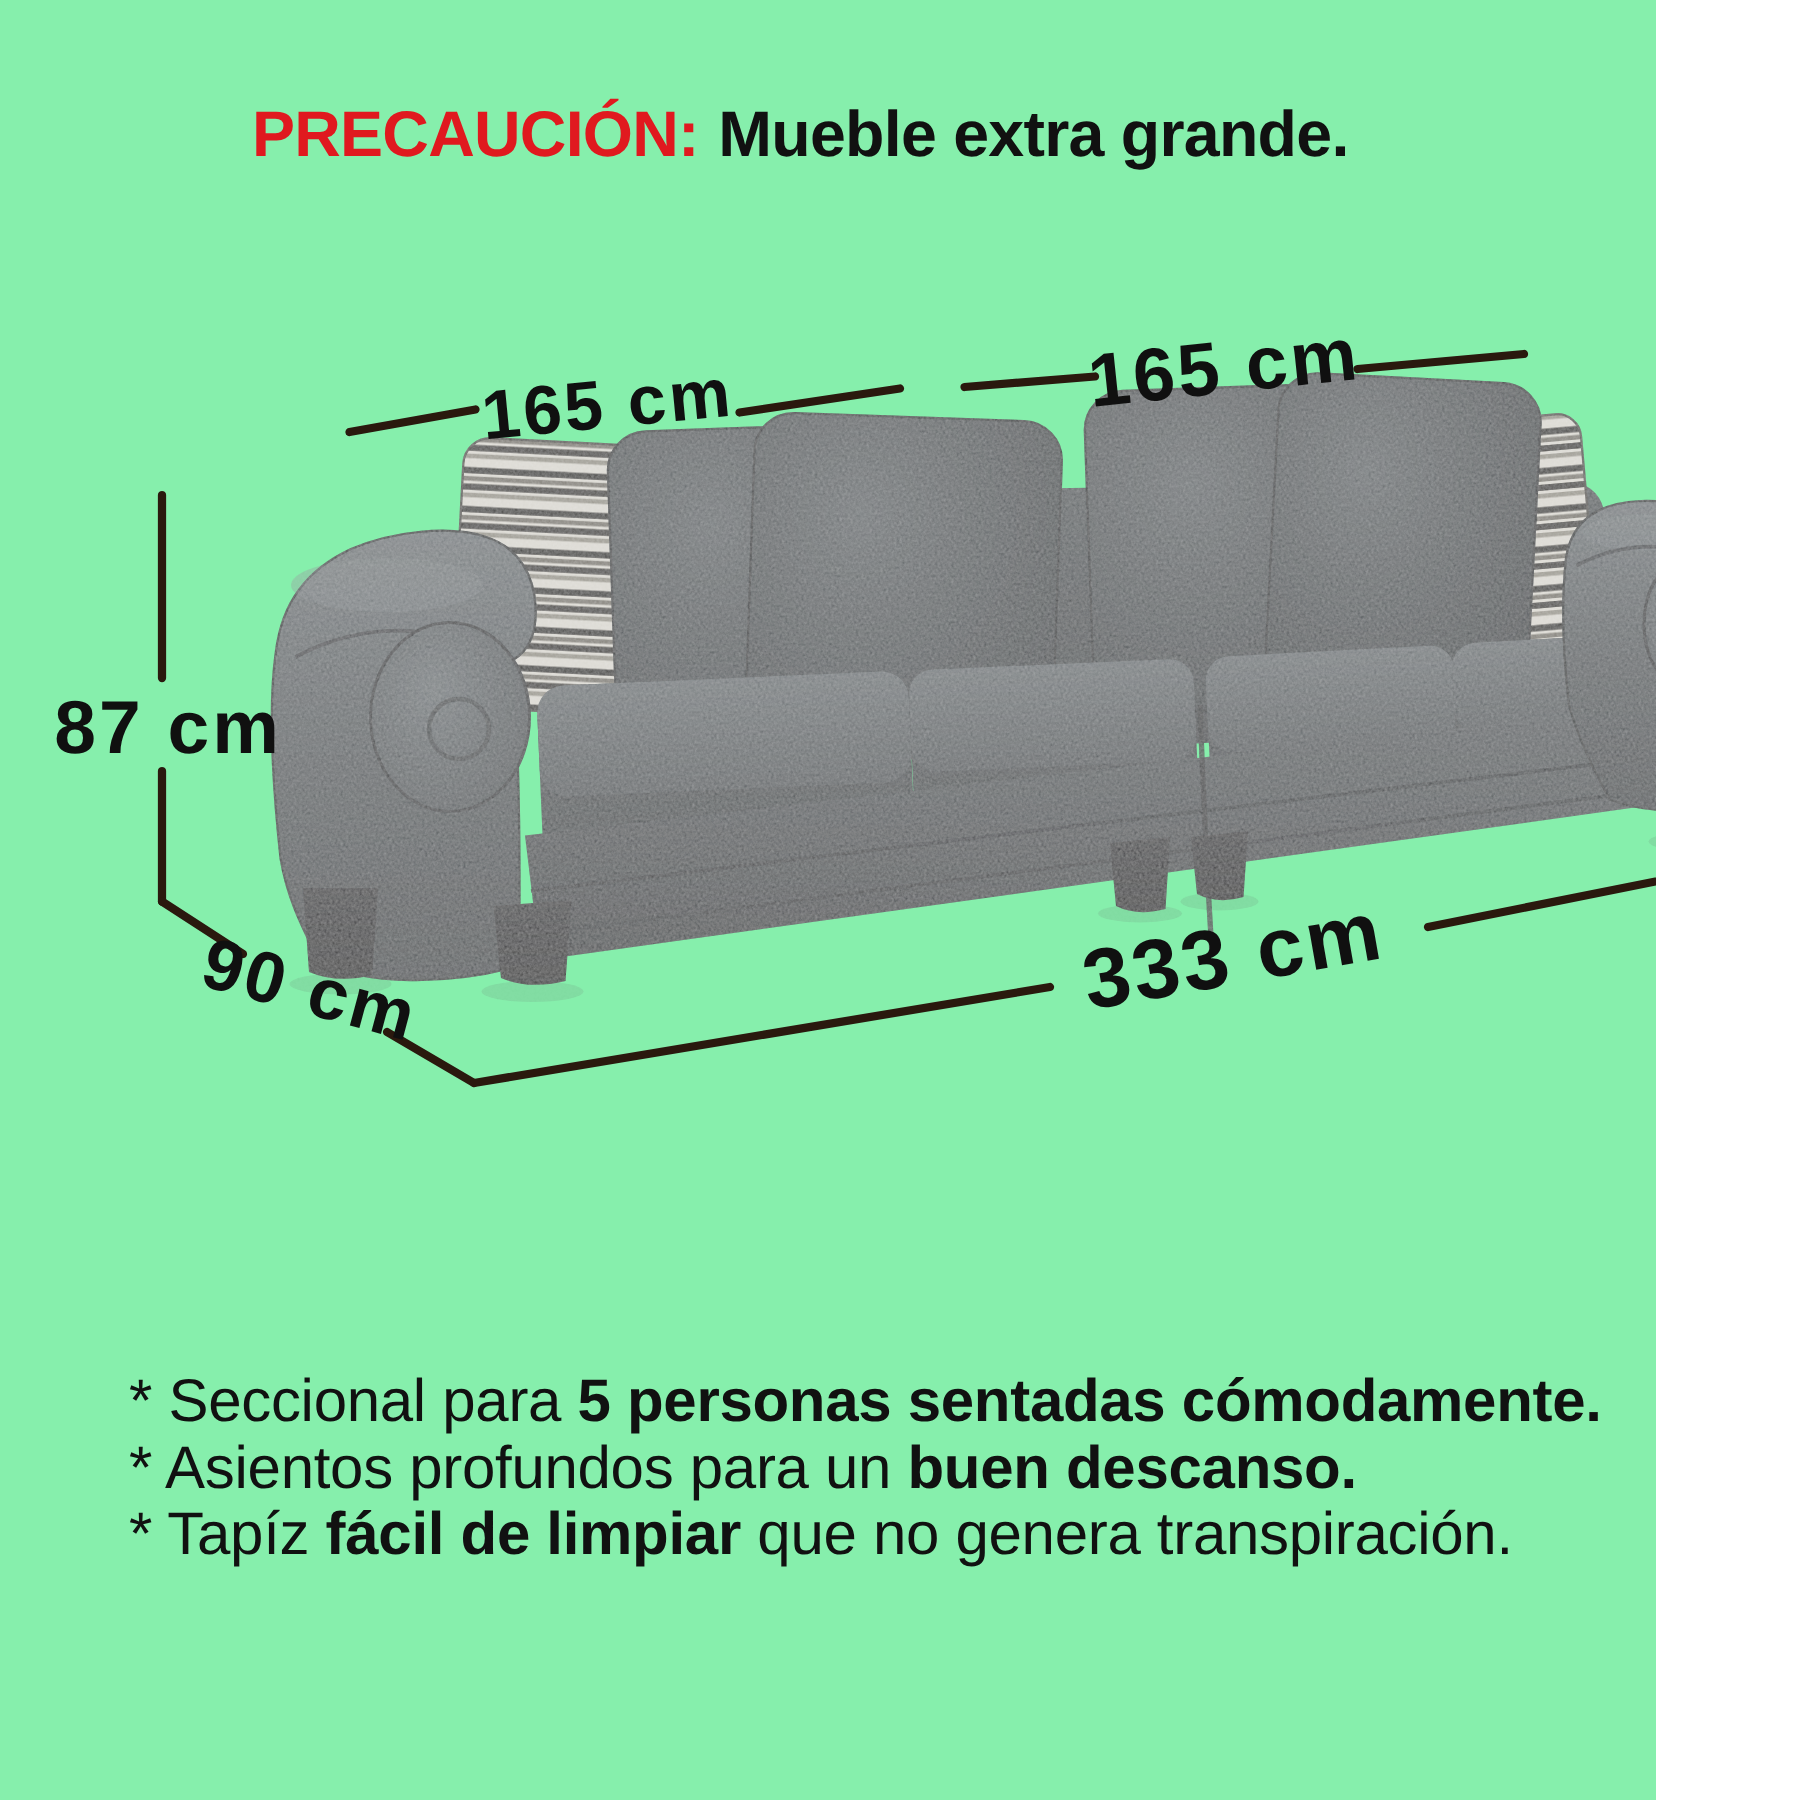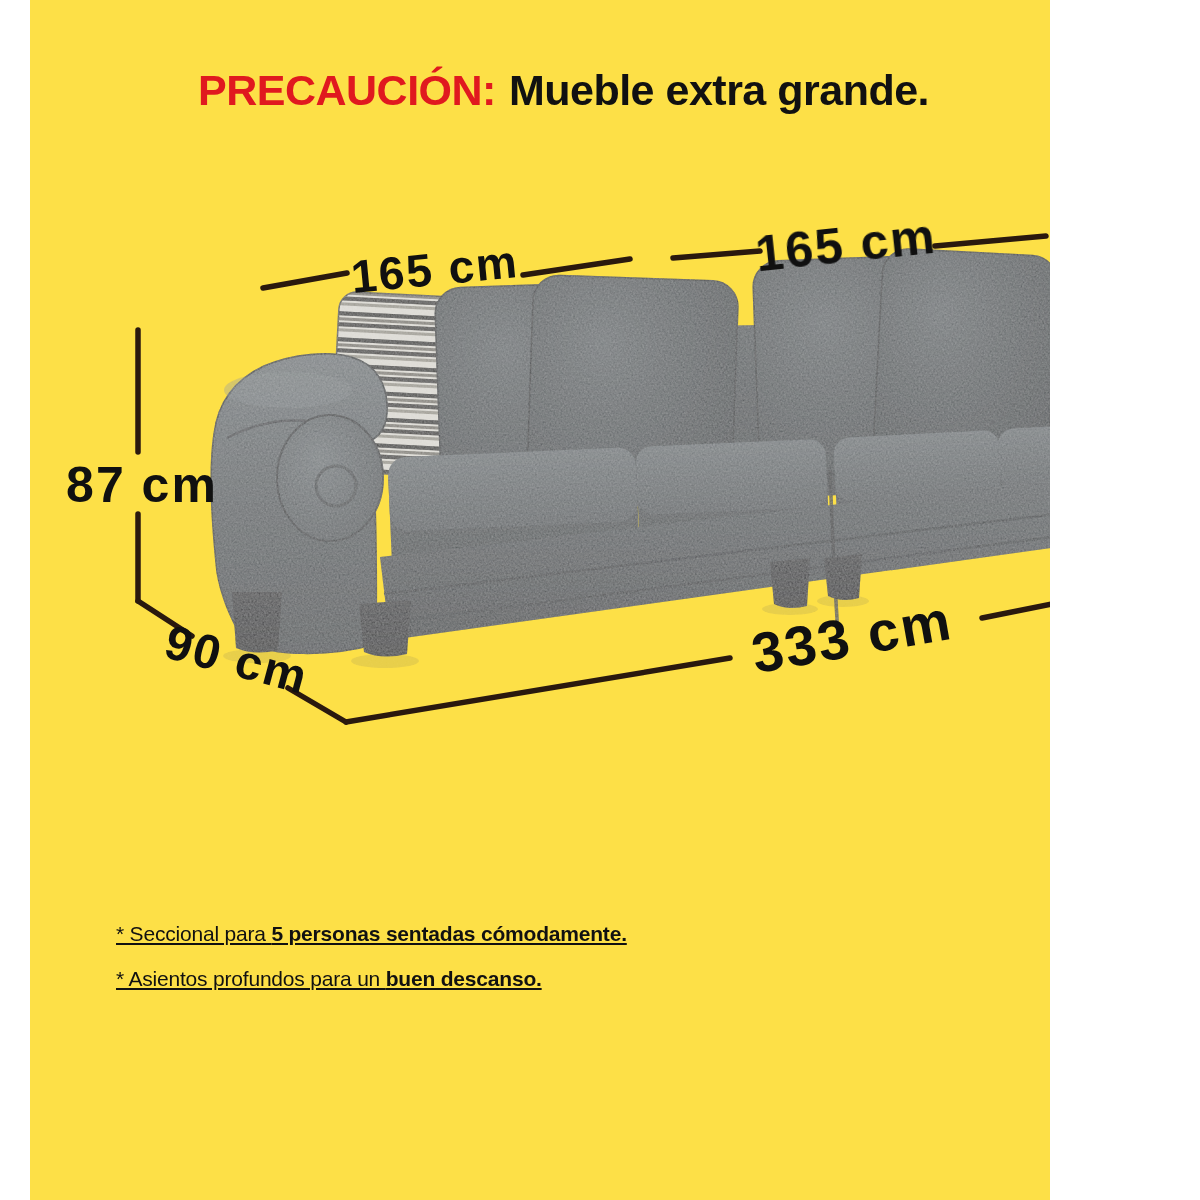--- a/index.html
+++ b/index.html
@@ -1,31 +1,31 @@
 <!DOCTYPE html>
 <html style="--warning-red: #e0191f; --dim-line: #2a190e; --ink: #111111;"><head>
 <meta charset="utf-8">
 <style>
   html,body{margin:0;padding:0;background:#ffffff;}
   .page{
-    position:relative;width:1020px;height:1200px;background:#fde047;overflow:hidden;
-    font-family:"Liberation Sans", sans-serif;color:var(--ink,#111);margin-left:30px;
+    position:relative;width:1104px;height:1200px;background:#86efac;overflow:hidden;
+    font-family:"Liberation Sans", sans-serif;color:var(--ink,#111);
   }
   .title{
     position:absolute;left:168px;top:66px;white-space:nowrap;
     font-size:43px;font-weight:700;letter-spacing:-0.5px;color:var(--ink,#111);
   }
   .title .warn{color:var(--warning-red,#e0191f);margin-right:13px;}
   .diagram{position:absolute;left:0;top:0;width:1200px;height:1200px;}
   .dim-line{stroke:var(--dim-line,#2a190e);stroke-width:5.5;stroke-linecap:round;fill:none;}
   .dim-text{fill:#101010;font-family:"Liberation Sans",sans-serif;font-weight:700;letter-spacing:2px;}
   .seam{stroke:#2f3437;stroke-width:2.5;fill:none;opacity:.9;}
   .features{
     position:absolute;left:86px;top:912px;width:1060px;
-    font-size:21px;line-height:44.5px;letter-spacing:-0.2px;color:var(--ink,#111);text-decoration:underline;
+    font-size:40px;line-height:44.5px;letter-spacing:-0.2px;color:var(--ink,#111);
   }
   .feature-line{white-space:nowrap;}
   .feature-line .b{font-weight:700;}
 </style>
 </head>
 <body>
 
 <div class="page">
 
   <div class="title">
@@ -186,14 +186,15 @@
       <text class="dim-text" x="816" y="262" font-size="50" text-anchor="middle" transform="rotate(-6 816 245)">165 cm</text>
       <text class="dim-text" x="112" y="502" font-size="50" text-anchor="middle">87 cm</text>
       <text class="dim-text" x="207" y="676" font-size="48" text-anchor="middle" transform="rotate(15 207 659)">90 cm</text>
       <text class="dim-text" x="822" y="656" font-size="56" text-anchor="middle" transform="rotate(-10 822 637)">333 cm</text>
     </g>
   </svg>
 
   <div class="features">
       <div class="feature-line"><span>* Seccional para </span><span class="b">5 personas sentadas cómodamente.</span></div>
       <div class="feature-line"><span>* Asientos profundos para un </span><span class="b">buen descanso.</span></div>
+      <div class="feature-line"><span>* Tapíz </span><span class="b">fácil de limpiar</span><span> que no genera transpiración.</span></div>
     </div>
 </div>
 
 </body></html>

